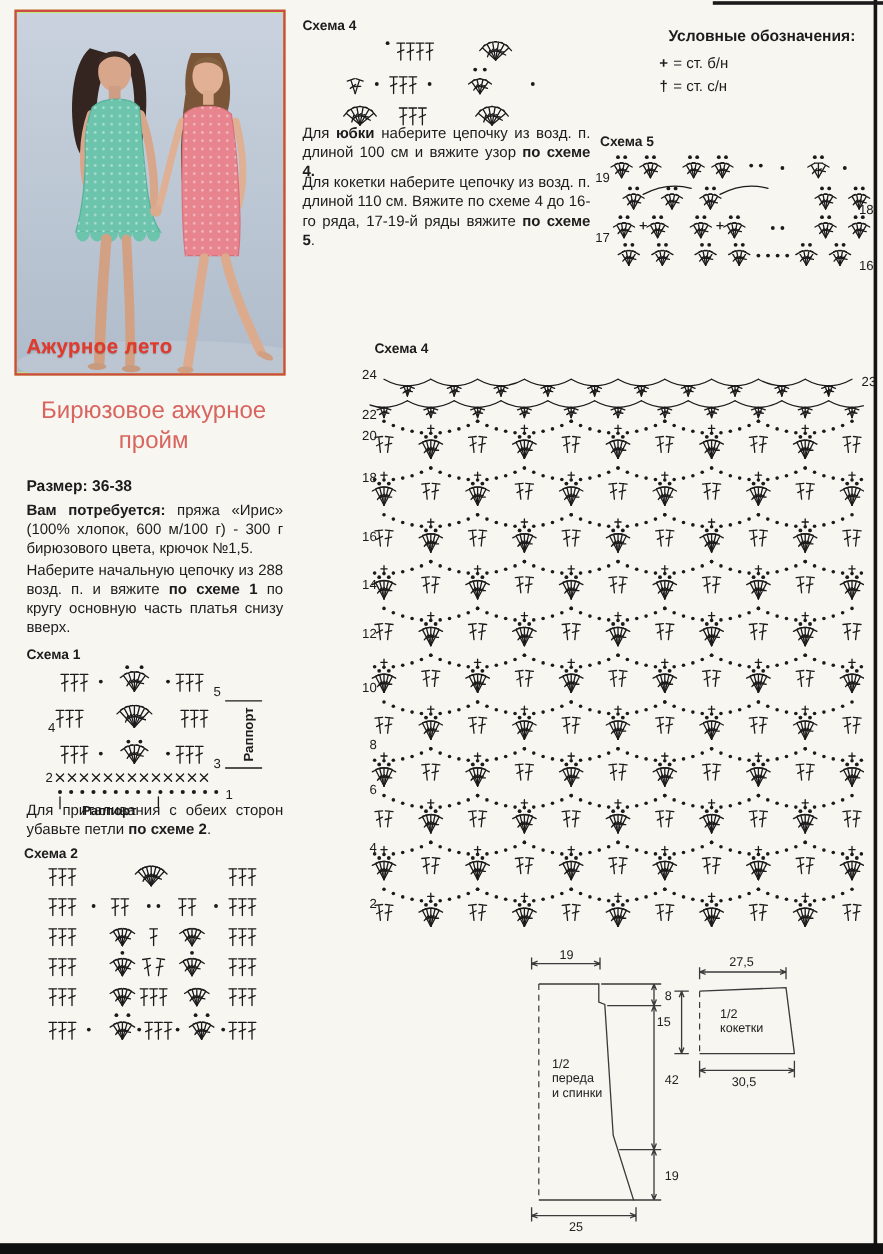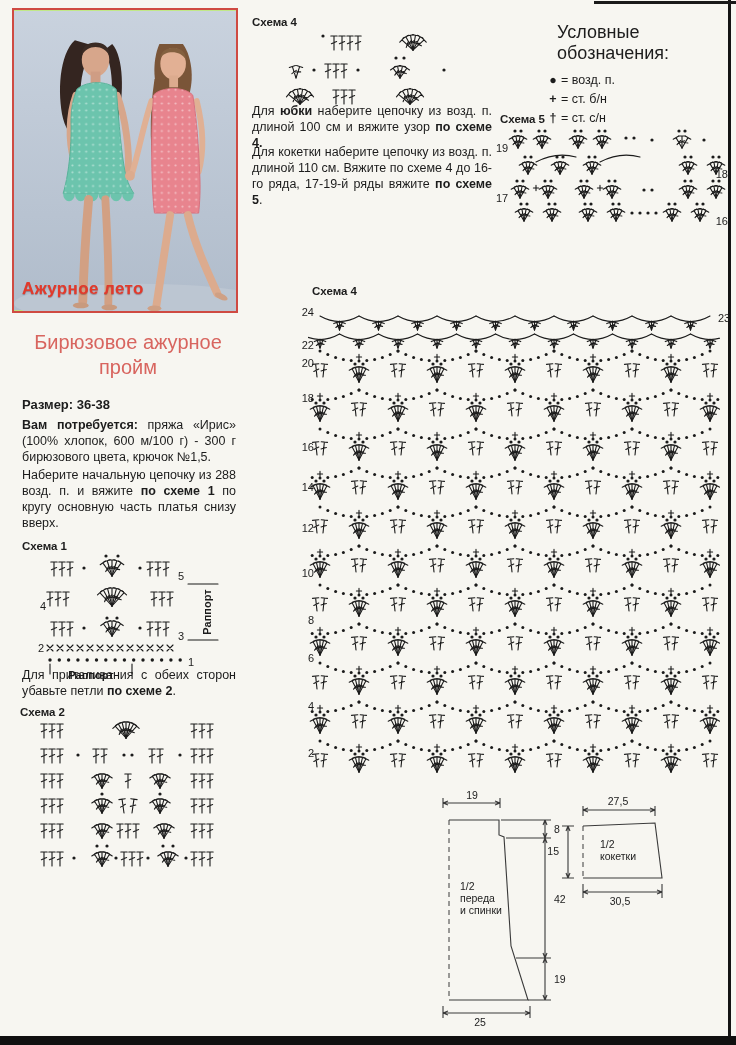--- a/index.html
+++ b/index.html
@@ -30,21 +30,21 @@
   #para-armhole{left:22px;top:879px;width:216px;}
   #para-skirt{left:252px;top:103px;width:240px;}
   #para-yoke{left:252px;top:144px;width:240px;}
   #para-finish{left:252px;top:196px;width:240px;}
   .chlbl{position:absolute;font-size:11.5px;font-weight:bold;}
   #lbl-s1{left:22px;top:540px;} #lbl-s2{left:20px;top:706px;}
   #lbl-s3{left:252px;top:16px;} #lbl-s4{left:312px;top:285px;text-align:right;}
   #lbl-s5{left:500px;top:113px;}
   
   .legend{position:absolute;left:545px;top:22px;width:188px;}
-  .legend-title{font-size:18px;font-weight:normal;margin:0 0 7px 12px;}
+  .legend-title{font-size:13px;font-weight:bold;margin:0 0 7px 12px;}
   .lrow{font-size:12.5px;line-height:19px;}
   .lsym{display:inline-block;width:16px;text-align:center;font-weight:bold;}
   
   svg.chart{position:absolute;}
   #svg-s1{left:20px;top:548px;}  #svg-s2{left:18px;top:718px;}
   #svg-s3{left:248px;top:14px;}  #svg-s4{left:292px;top:282px;}
   #svg-s5{left:492px;top:108px;} #svg-meas{left:428px;top:788px;}
   svg.chart path{stroke:#1b1b1b;stroke-width:1.1;fill:none;stroke-linecap:round;}
   svg.chart circle{fill:#1b1b1b;stroke:none;}
   svg.chart text{font:11px "Liberation Sans",sans-serif;fill:#1c1c1c;stroke:none;}
@@ -367,23 +367,20 @@
         <path d="M0,0 L0,-15 M-3.2,-15 L3.2,-15 M-2.6,-6.75 L2.6,-9" transform="translate(162 90) rotate(30)"></path>
         <path d="M0,0 L0,-15 M-3.2,-15 L3.2,-15 M-2.6,-6.75 L2.6,-9" transform="translate(162 90) rotate(50)"></path>
       </g>
     </svg>
 
   <p class="txt" id="para-skirt"><span>Для </span><span class="b">юбки</span><span> наберите цепочку из возд. п. длиной 100 см и вяжите узор </span><span class="b">по схеме 4.</span></p>
   <p class="txt" id="para-yoke"><span>Для кокетки наберите цепочку из возд. п. длиной 110 см. Вяжите по схеме 4 до 16-го ряда, 17-19-й ряды вяжите </span><span class="b">по схеме 5</span><span>.</span></p>
 
   <div class="legend">
     <div class="legend-title">Условные обозначения:</div>
-    <div class="lrow">
-      <span class="lsym">●</span><span>= возд. п.</span>
-    </div>
     <div class="lrow">
       <span class="lsym">+</span><span>= ст. б/н</span>
     </div>
     <div class="lrow">
       <span class="lsym">†</span><span>= ст. с/н</span>
     </div>
   </div>
 
   <div class="chlbl" id="lbl-s5">Схема 5</div>
   <svg class="chart" id="svg-s5" width="240" height="126">

